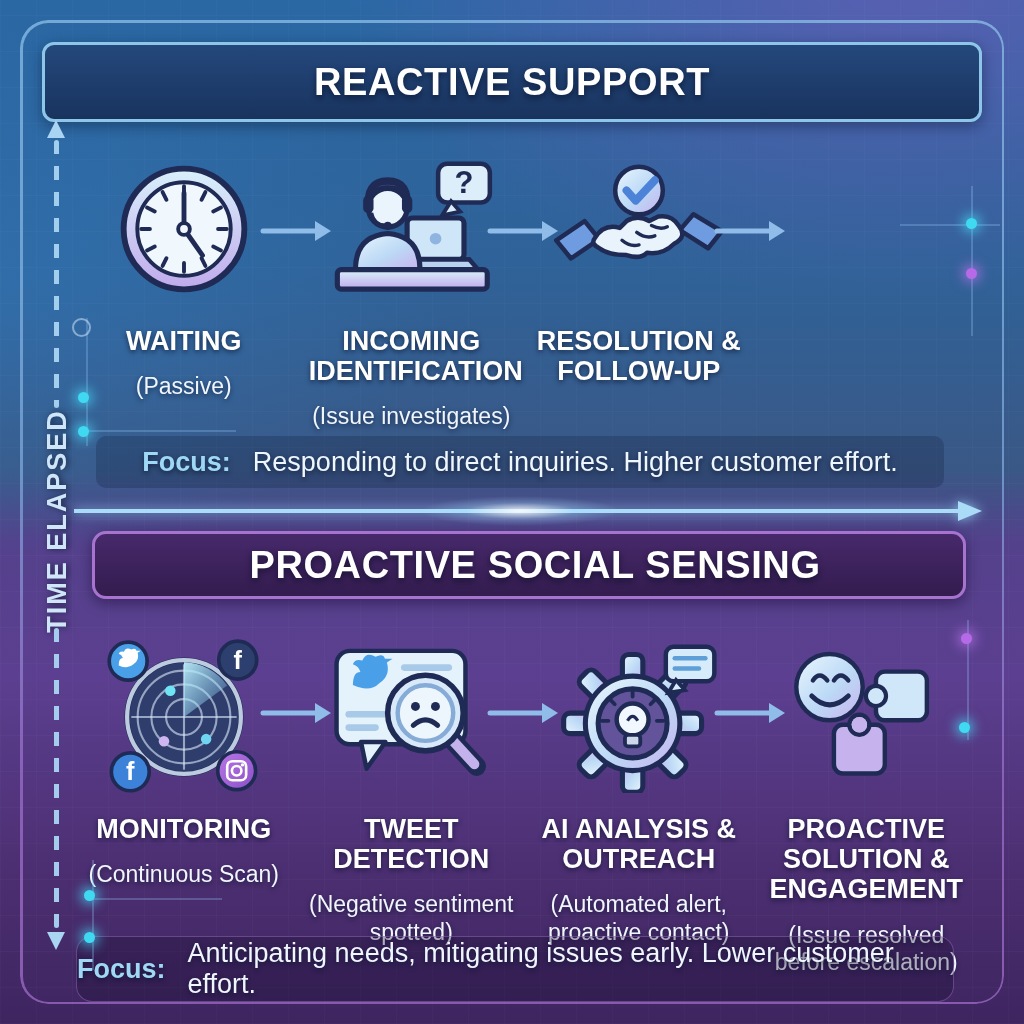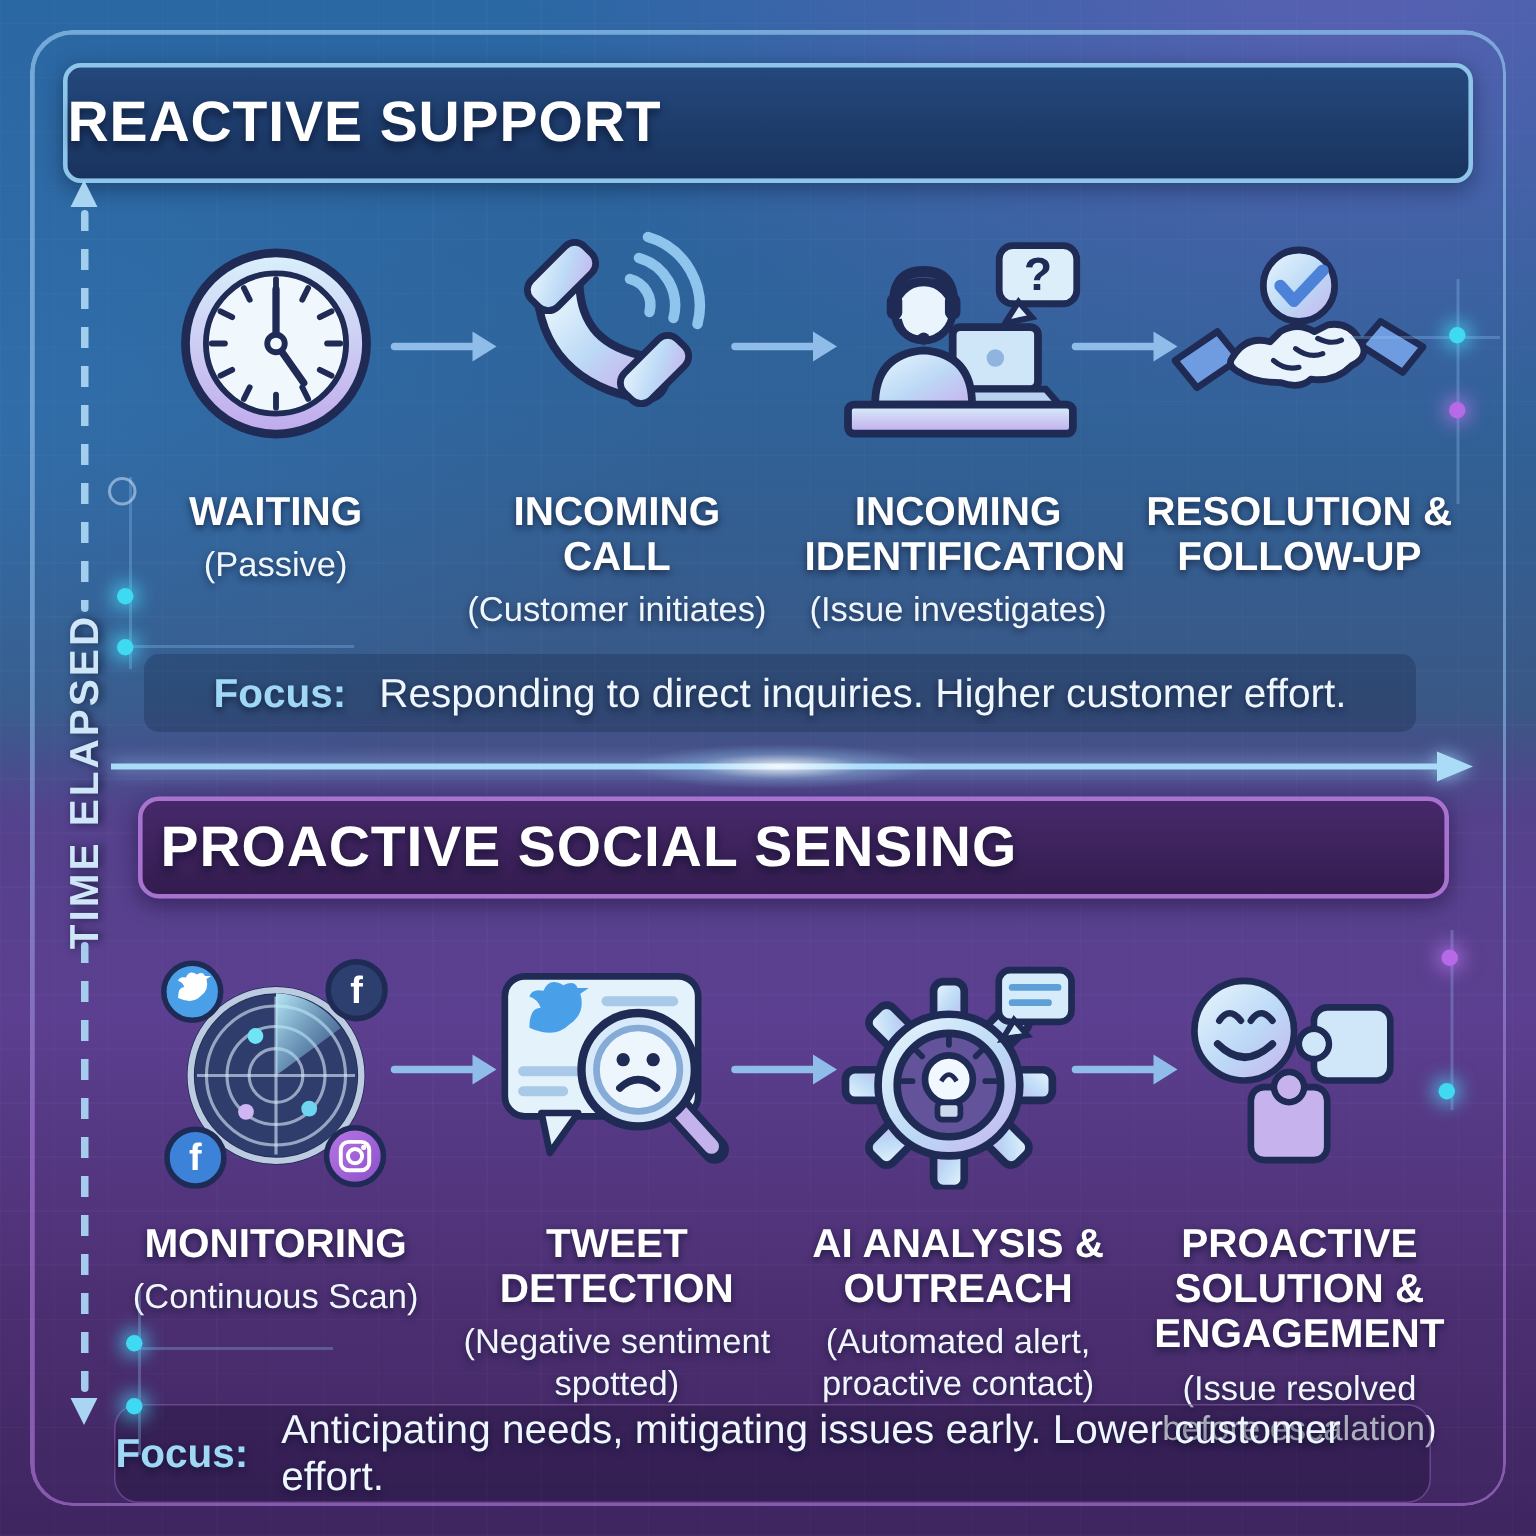--- a/index.html
+++ b/index.html
@@ -12,34 +12,34 @@
       linear-gradient(180deg,#2a68a4 0%,#2f6298 26%,#3a5886 46%,#54418c 53%,#5c3f90 66%,#4b2e70 86%,#3e2560 100%);
   }
   .grid{position:absolute;inset:0;pointer-events:none;opacity:.55;background:
     repeating-linear-gradient(0deg, rgba(255,255,255,.045) 0 1px, transparent 1px 36px),
     repeating-linear-gradient(90deg, rgba(255,255,255,.04) 0 1px, transparent 1px 36px);}
   .panel{position:absolute;inset:20px;border-radius:28px;pointer-events:none;}
   .panel::before{content:"";position:absolute;inset:0;border-radius:28px;padding:2.5px;
     background:linear-gradient(180deg,#8cc0e8 0%,#7ea9dc 45%,#9a6fca 75%,#a06cc8 100%);
     -webkit-mask:linear-gradient(#fff 0 0) content-box, linear-gradient(#fff 0 0);
     -webkit-mask-composite:xor;mask-composite:exclude;opacity:.75;}
-  .banner{position:absolute;display:flex;align-items:center;
+  .banner{position:absolute;display:flex;align-items:center;justify-content:center;
     font-weight:bold;font-size:38px;letter-spacing:.6px;color:#fff;
     text-shadow:0 3px 6px rgba(5,12,32,.6);}
   .banner1{left:42px;right:42px;top:42px;height:74px;border:3px solid #8ec6ea;border-radius:12px;
     background:linear-gradient(180deg,#24487c,#19335e);box-shadow:0 4px 14px rgba(5,15,40,.4);}
   .banner2{left:92px;right:58px;top:531px;height:62px;border:3px solid #a873cf;border-radius:14px;
     background:linear-gradient(180deg,#47296b,#331c4e);box-shadow:0 4px 14px rgba(15,5,35,.45);padding-left:12px;}
   .row{position:absolute;left:70px;right:44px;display:grid;grid-template-columns:repeat(4,1fr);}
   .row1{top:148px;} .row2{top:636px;}
   .step{display:flex;flex-direction:column;align-items:center;text-align:center;}
   .icon-box{height:162px;display:flex;align-items:center;justify-content:center;}
   .step-title{font-size:27px;font-weight:bold;line-height:1.12;max-width:205px;margin-top:16px;
     text-shadow:0 2px 5px rgba(8,16,40,.65);}
-  .step-sub{font-size:23px;font-weight:500;line-height:1.18;max-width:215px;margin-top:7px;
+  .step-sub{font-size:23px;font-weight:500;line-height:1.18;max-width:215px;margin-top:17px;
     color:#f0f6fd;text-shadow:0 2px 5px rgba(8,16,40,.6);}
   .focus{position:absolute;display:flex;align-items:center;justify-content:center;
     font-size:27px;font-weight:500;color:#eef6ff;text-shadow:0 2px 5px rgba(8,16,40,.65);}
   .focus b{color:#9fd8f5;font-weight:bold;margin-right:22px;}
   .focus1{left:96px;right:80px;top:436px;height:52px;background:rgba(10,18,46,.22);border-radius:10px;}
   .focus2{left:76px;right:70px;top:936px;height:64px;background:rgba(24,13,46,.30);
     border:1.5px solid rgba(168,115,207,.45);border-radius:16px;}
   .step-arrow{position:absolute;width:76px;height:30px;}
   .divider{position:absolute;left:72px;top:498px;width:912px;height:26px;
     filter:drop-shadow(0 0 6px rgba(150,220,255,.85));}
@@ -117,41 +117,20 @@
           </g>
           <line x1="75" y1="75" x2="75" y2="38" stroke="#1f2b55" stroke-width="5" stroke-linecap="round"></line>
           <line x1="75" y1="75" x2="94" y2="102" stroke="#1f2b55" stroke-width="5" stroke-linecap="round"></line>
           <circle cx="75" cy="75" r="6" fill="#f0f7fd" stroke="#1f2b55" stroke-width="4"></circle>
         </svg>
       </div>
       <div class="step-title">WAITING</div>
       <div class="step-sub">(Passive)</div>
     </div>
 
-    <div class="step">
-      <div class="icon-box">
-        <svg width="150" height="150" viewBox="0 0 150 150">
-          <g stroke="#8fc4ec" stroke-width="7" fill="none" stroke-linecap="round">
-            <path d="M84 32 A18 18 0 0 1 97 54"></path>
-            <path d="M90 18 A33 33 0 0 1 113 58"></path>
-            <path d="M96 4 A48 48 0 0 1 129 62"></path>
-          </g>
-          <path d="M36 36 Q38 88 94 98" stroke="#1f2b55" stroke-width="34" fill="none" stroke-linecap="round"></path>
-          <path d="M36 36 Q38 88 94 98" stroke="url(#gIce)" stroke-width="23" fill="none" stroke-linecap="round"></path>
-          <g transform="translate(38,30) rotate(-45)">
-            <rect x="-25" y="-12" width="50" height="25" rx="9" fill="url(#gIce)" stroke="#1f2b55" stroke-width="4.5"></rect>
-          </g>
-          <g transform="translate(100,92) rotate(-45)">
-            <rect x="-25" y="-12" width="50" height="25" rx="9" fill="url(#gIce)" stroke="#1f2b55" stroke-width="4.5"></rect>
-          </g>
-        </svg>
-      </div>
-      <div class="step-title">INCOMING CALL</div>
-      <div class="step-sub">(Customer initiates)</div>
-    </div>
 
     <div class="step">
       <div class="icon-box">
         <svg width="168" height="138" viewBox="0 0 130 105">
           <rect x="86" y="2" width="40" height="30" rx="7" fill="#ddeefb" stroke="#1f2b55" stroke-width="3.5"></rect>
           <path d="M96 31 l-7 11 l14 -3 z" fill="#ddeefb" stroke="#1f2b55" stroke-width="3"></path>
           <text x="106" y="25" text-anchor="middle" font-size="24" font-weight="bold" fill="#1f2b55">?</text>
           <rect x="62" y="44" width="44" height="32" rx="4" fill="#cfe6f8" stroke="#1f2b55" stroke-width="4"></rect>
           <circle cx="84" cy="60" r="4.5" fill="#8fb4e0"></circle>
           <path d="M58 76 h52 l7 8 H51 z" fill="#b9d2f0" stroke="#1f2b55" stroke-width="3.5"></path>

